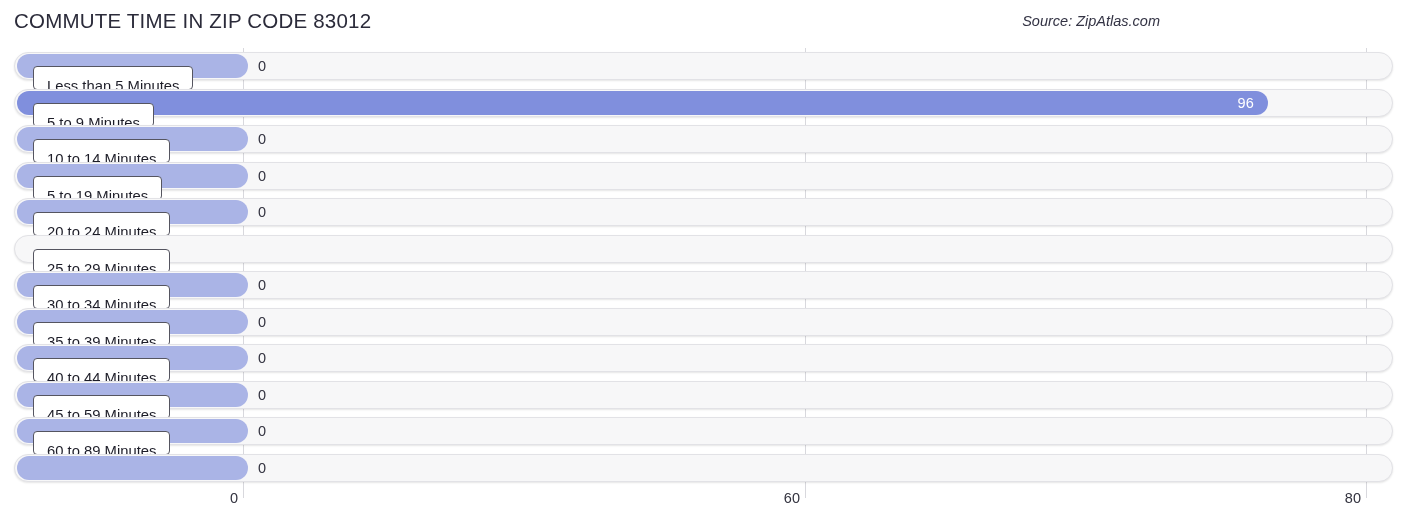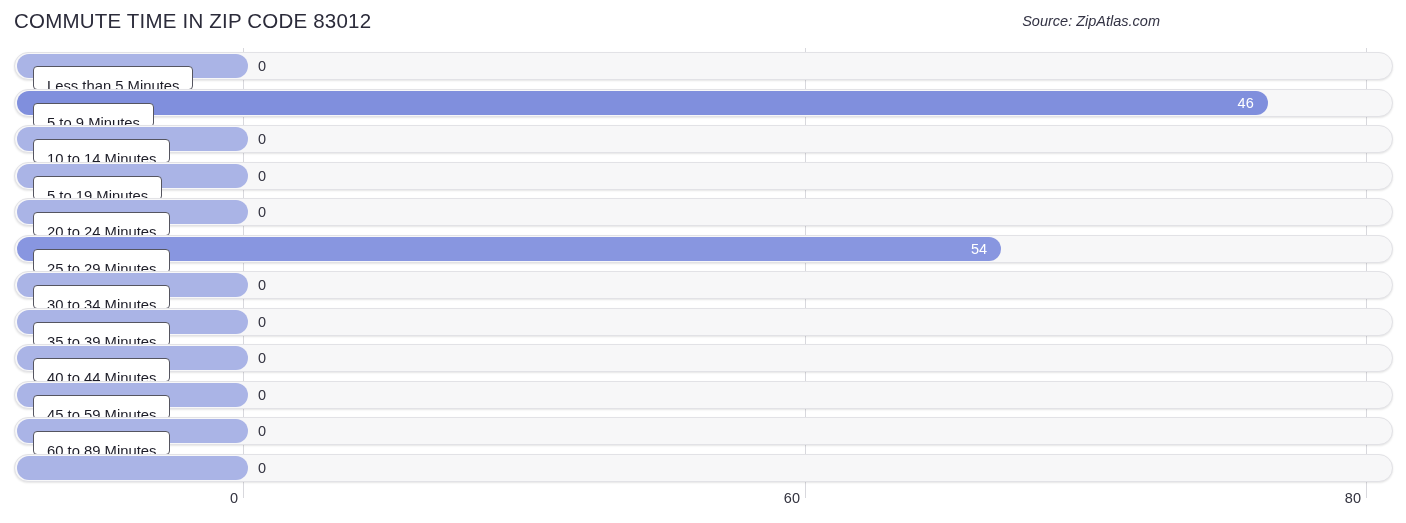--- a/index.html
+++ b/index.html
@@ -183,21 +183,21 @@
   <div class="rows" id="rows">
       <div class="row" style="top: 0px;">
         <div class="track"></div>
         <div class="bar light" style="width: 231px;"></div>
         <div class="bar-value-out" style="left: 258px;">0</div>
         <div class="label-pill">Less than 5 Minutes</div>
       </div>
       <div class="row" style="top: 36.5px;">
         <div class="track"></div>
         <div class="bar dark" style="width: 1250.74px;">
-          <span class="bar-value-in">46</span>
+          <span class="bar-value-in">96</span>
         </div>
         <div class="label-pill">5 to 9 Minutes</div>
       </div>
       <div class="row" style="top: 73px;">
         <div class="track"></div>
         <div class="bar light" style="width: 231px;"></div>
         <div class="bar-value-out" style="left: 258px;">0</div>
         <div class="label-pill">10 to 14 Minutes</div>
       </div>
       <div class="row" style="top: 109.5px;">
@@ -207,23 +207,20 @@
         <div class="label-pill">5 to 19 Minutes</div>
       </div>
       <div class="row" style="top: 146px;">
         <div class="track"></div>
         <div class="bar light" style="width: 231px;"></div>
         <div class="bar-value-out" style="left: 258px;">0</div>
         <div class="label-pill">20 to 24 Minutes</div>
       </div>
       <div class="row" style="top: 182.5px;">
         <div class="track"></div>
-        <div class="bar mid" style="width: 984.025px;">
-          <span class="bar-value-in">54</span>
-        </div>
         <div class="label-pill">25 to 29 Minutes</div>
       </div>
       <div class="row" style="top: 219px;">
         <div class="track"></div>
         <div class="bar light" style="width: 231px;"></div>
         <div class="bar-value-out" style="left: 258px;">0</div>
         <div class="label-pill">30 to 34 Minutes</div>
       </div>
       <div class="row" style="top: 255.5px;">
         <div class="track"></div>

